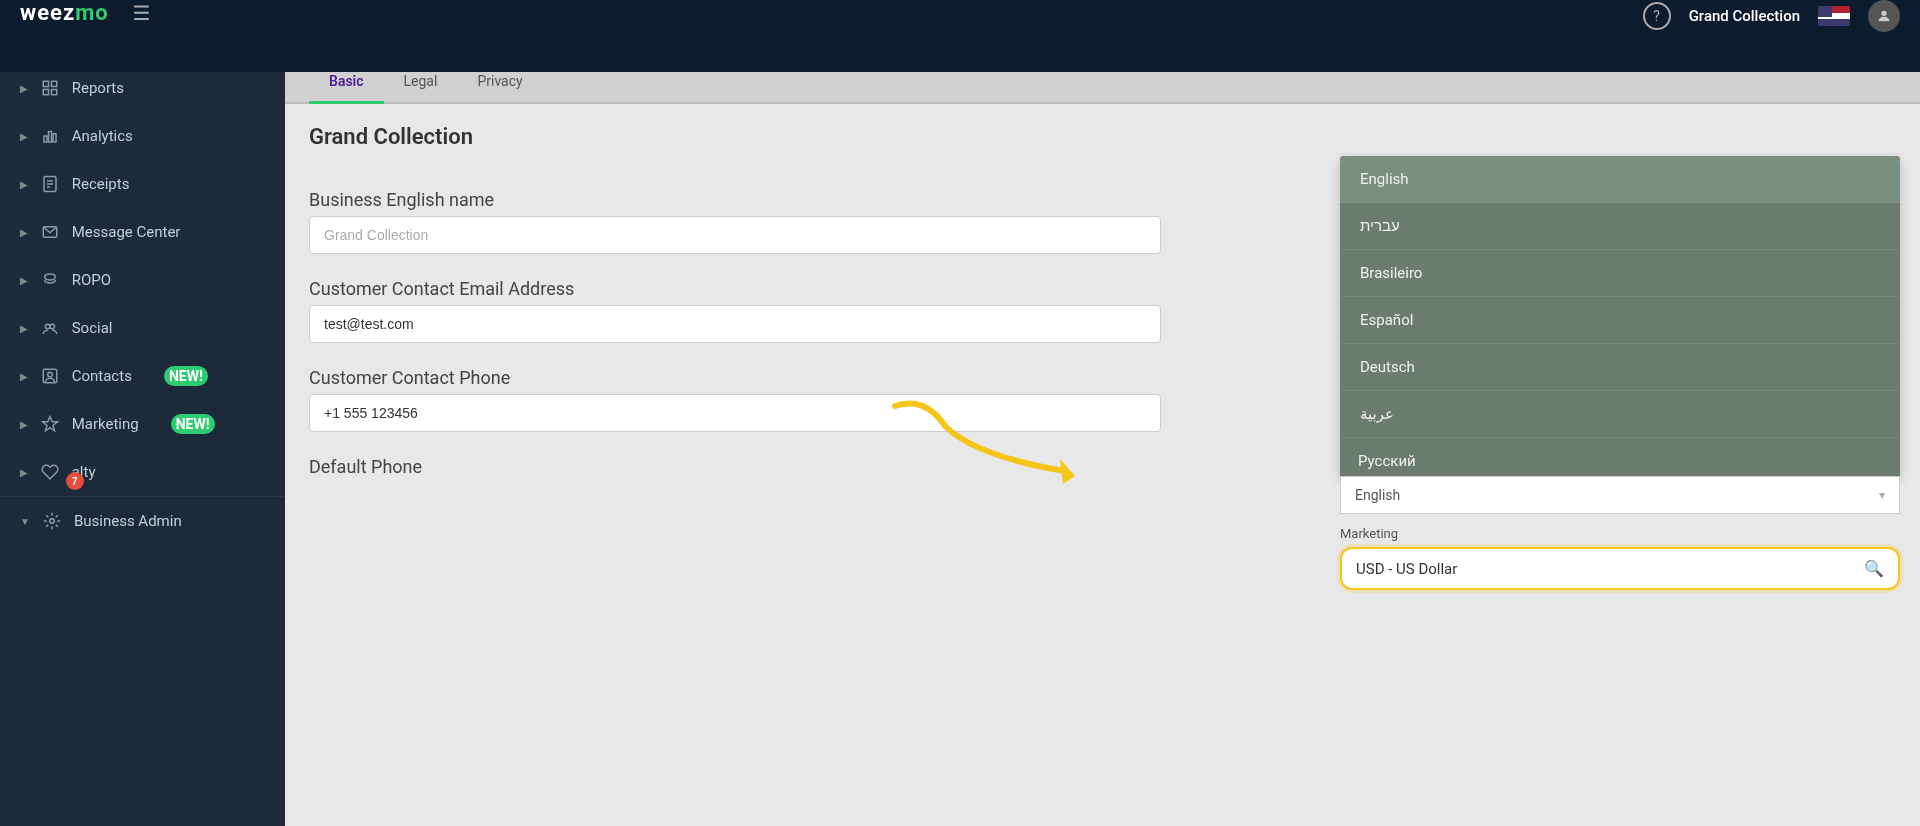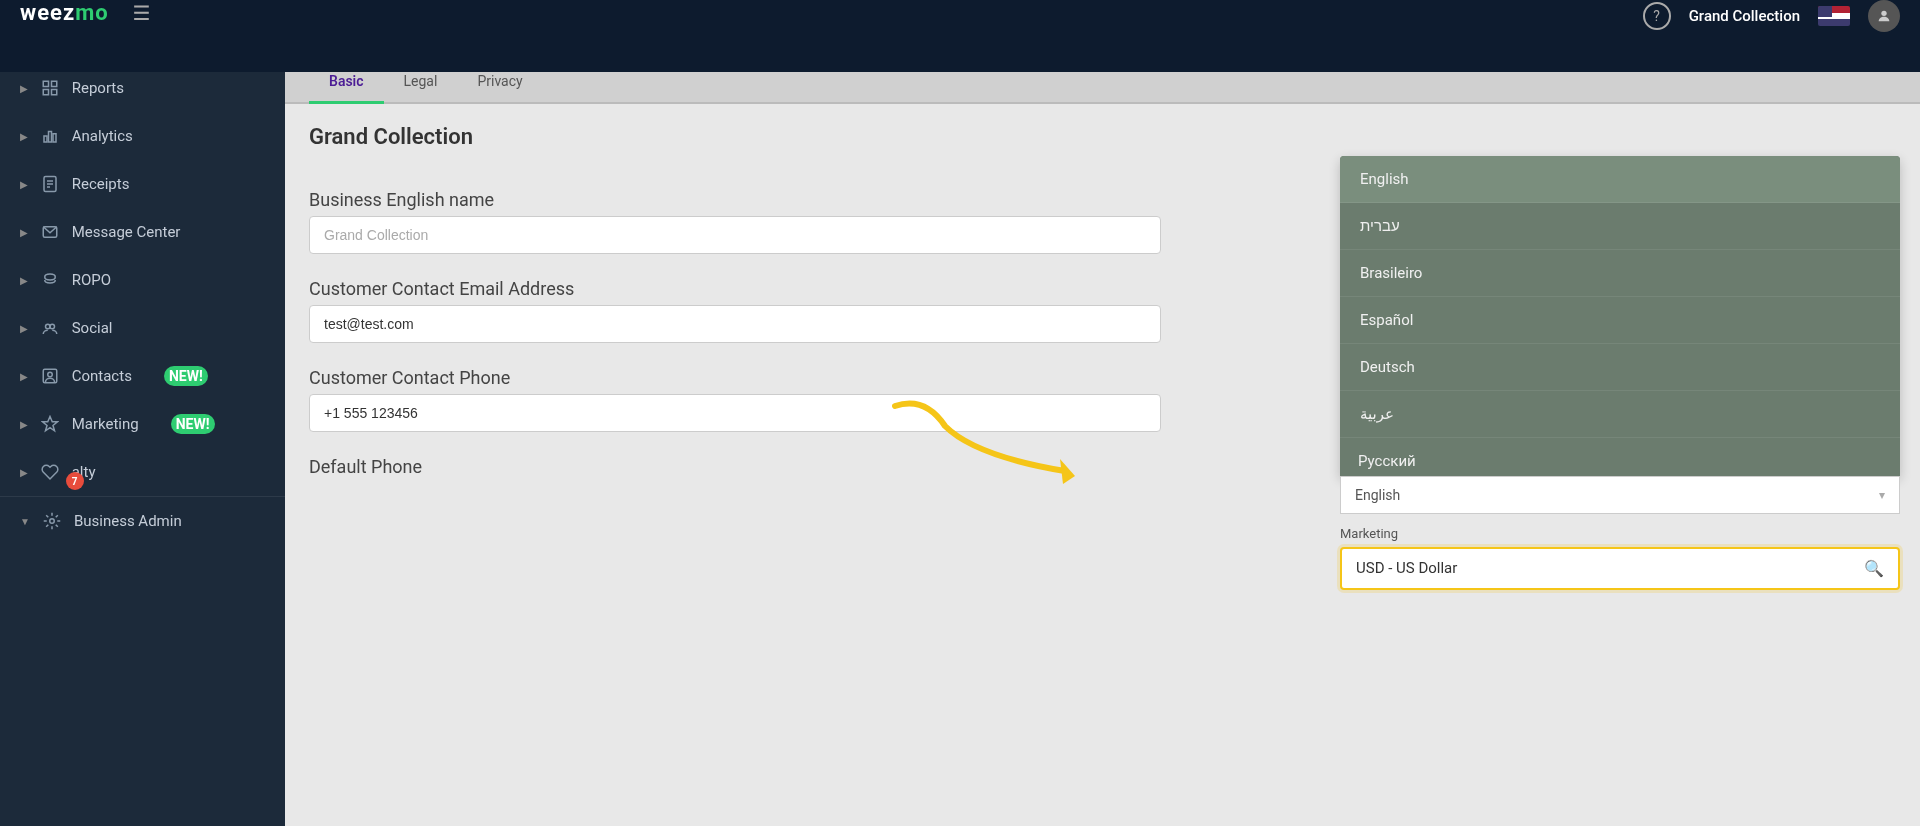--- a/index.html
+++ b/index.html
@@ -238,22 +238,23 @@
     }
     .currency-label {
       font-size: 13px;
       color: #555;
       margin-bottom: 6px;
       display: block;
     }
     .currency-input-wrapper {
       background: #fff;
       border: 2px solid #f5c518;
-      border-radius: 4px;
-      display: flex;
+      border-radius: 12px;
+      display: flex;
+      align-items: center;
       padding: 10px 14px;
       box-shadow: 0 0 0 3px rgba(245,197,24,0.2);
     }
     .currency-value {
       flex: 1;
       font-size: 15px;
       color: #333;
     }
     .search-icon-small {
       color: #aaa;

